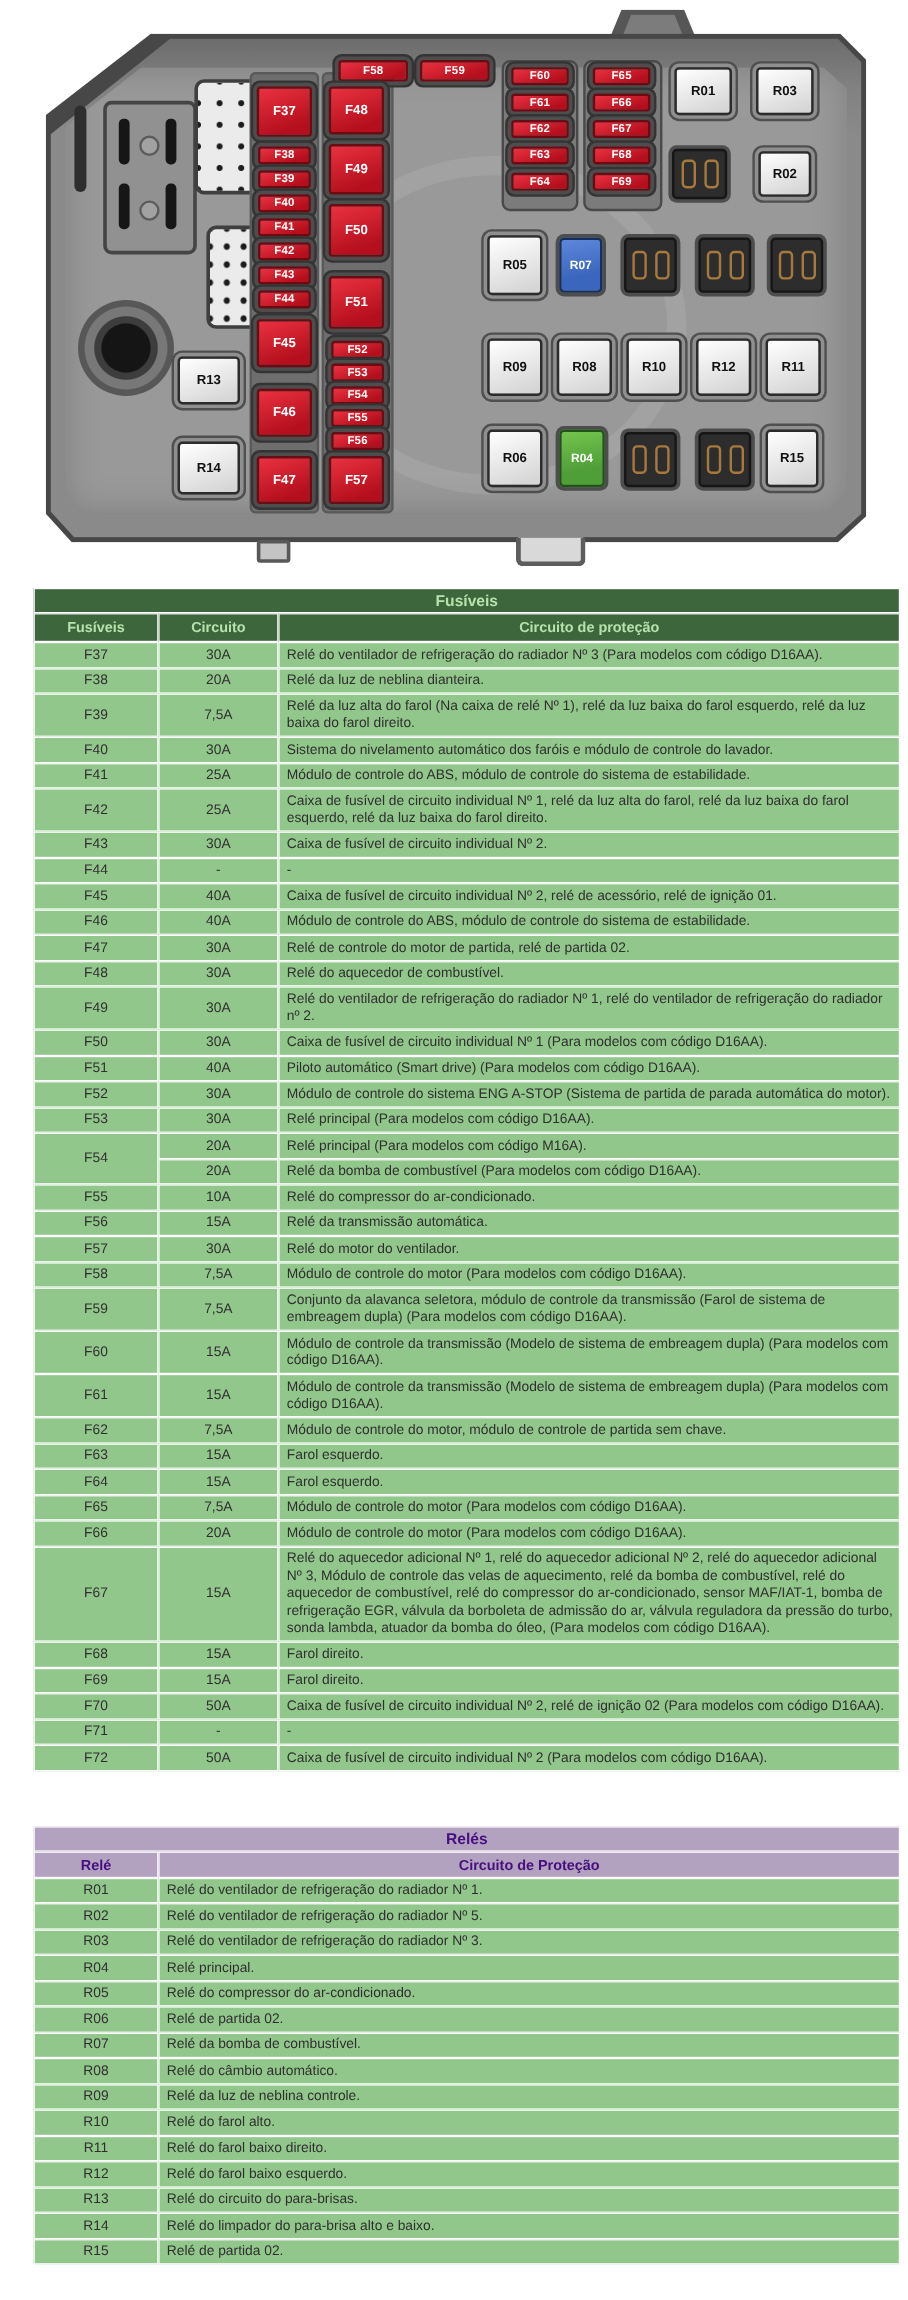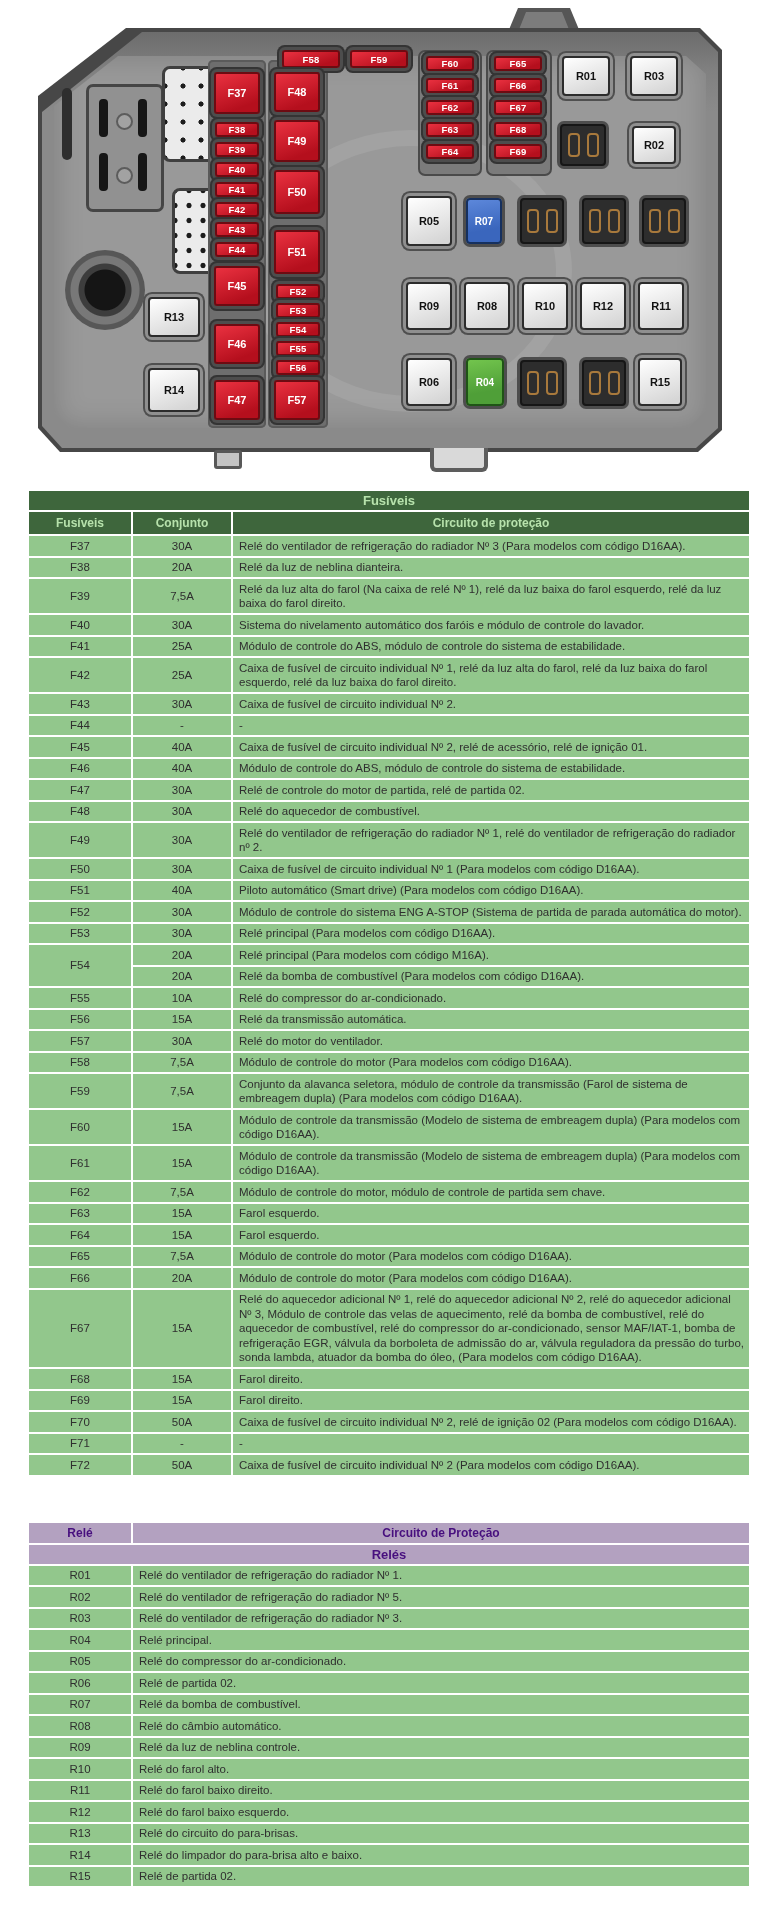--- a/index.html
+++ b/index.html
@@ -198,21 +198,21 @@
         <col style="width:104px">
         <col style="width:100px">
         <col>
       </colgroup>
     <thead>
       <tr>
         <th class="title" colspan="3">Fusíveis</th>
       </tr>
       <tr>
         <th class="colh">Fusíveis</th>
-        <th class="colh">Conjunto</th>
+        <th class="colh">Circuito</th>
         <th class="colh">Circuito de proteção</th>
       </tr>
     </thead>
     <tbody>
         <tr>
           <td class="c-id">F37</td>
           <td class="c-amp">30A</td>
           <td class="c-desc">Relé do ventilador de refrigeração do radiador Nº 3  (Para modelos com código D16AA).</td>
         </tr>
         <tr>
@@ -397,26 +397,26 @@
       </tbody>
   </table>
 
   <table class="tbl relay-tbl">
     <colgroup>
         <col style="width:104px">
         <col>
       </colgroup>
     <thead>
       <tr>
+        <th class="title" colspan="2">Relés</th>
+      </tr>
+      <tr>
         <th class="colh">Relé</th>
         <th class="colh">Circuito de Proteção</th>
       </tr>
-      <tr>
-        <th class="title" colspan="2">Relés</th>
-      </tr>
     </thead>
     <tbody>
         <tr>
           <td class="c-id">R01</td>
           <td class="c-desc">Relé do ventilador de refrigeração do radiador Nº 1.</td>
         </tr>
         <tr>
           <td class="c-id">R02</td>
           <td class="c-desc">Relé do ventilador de refrigeração do radiador Nº 5.</td>
         </tr>

